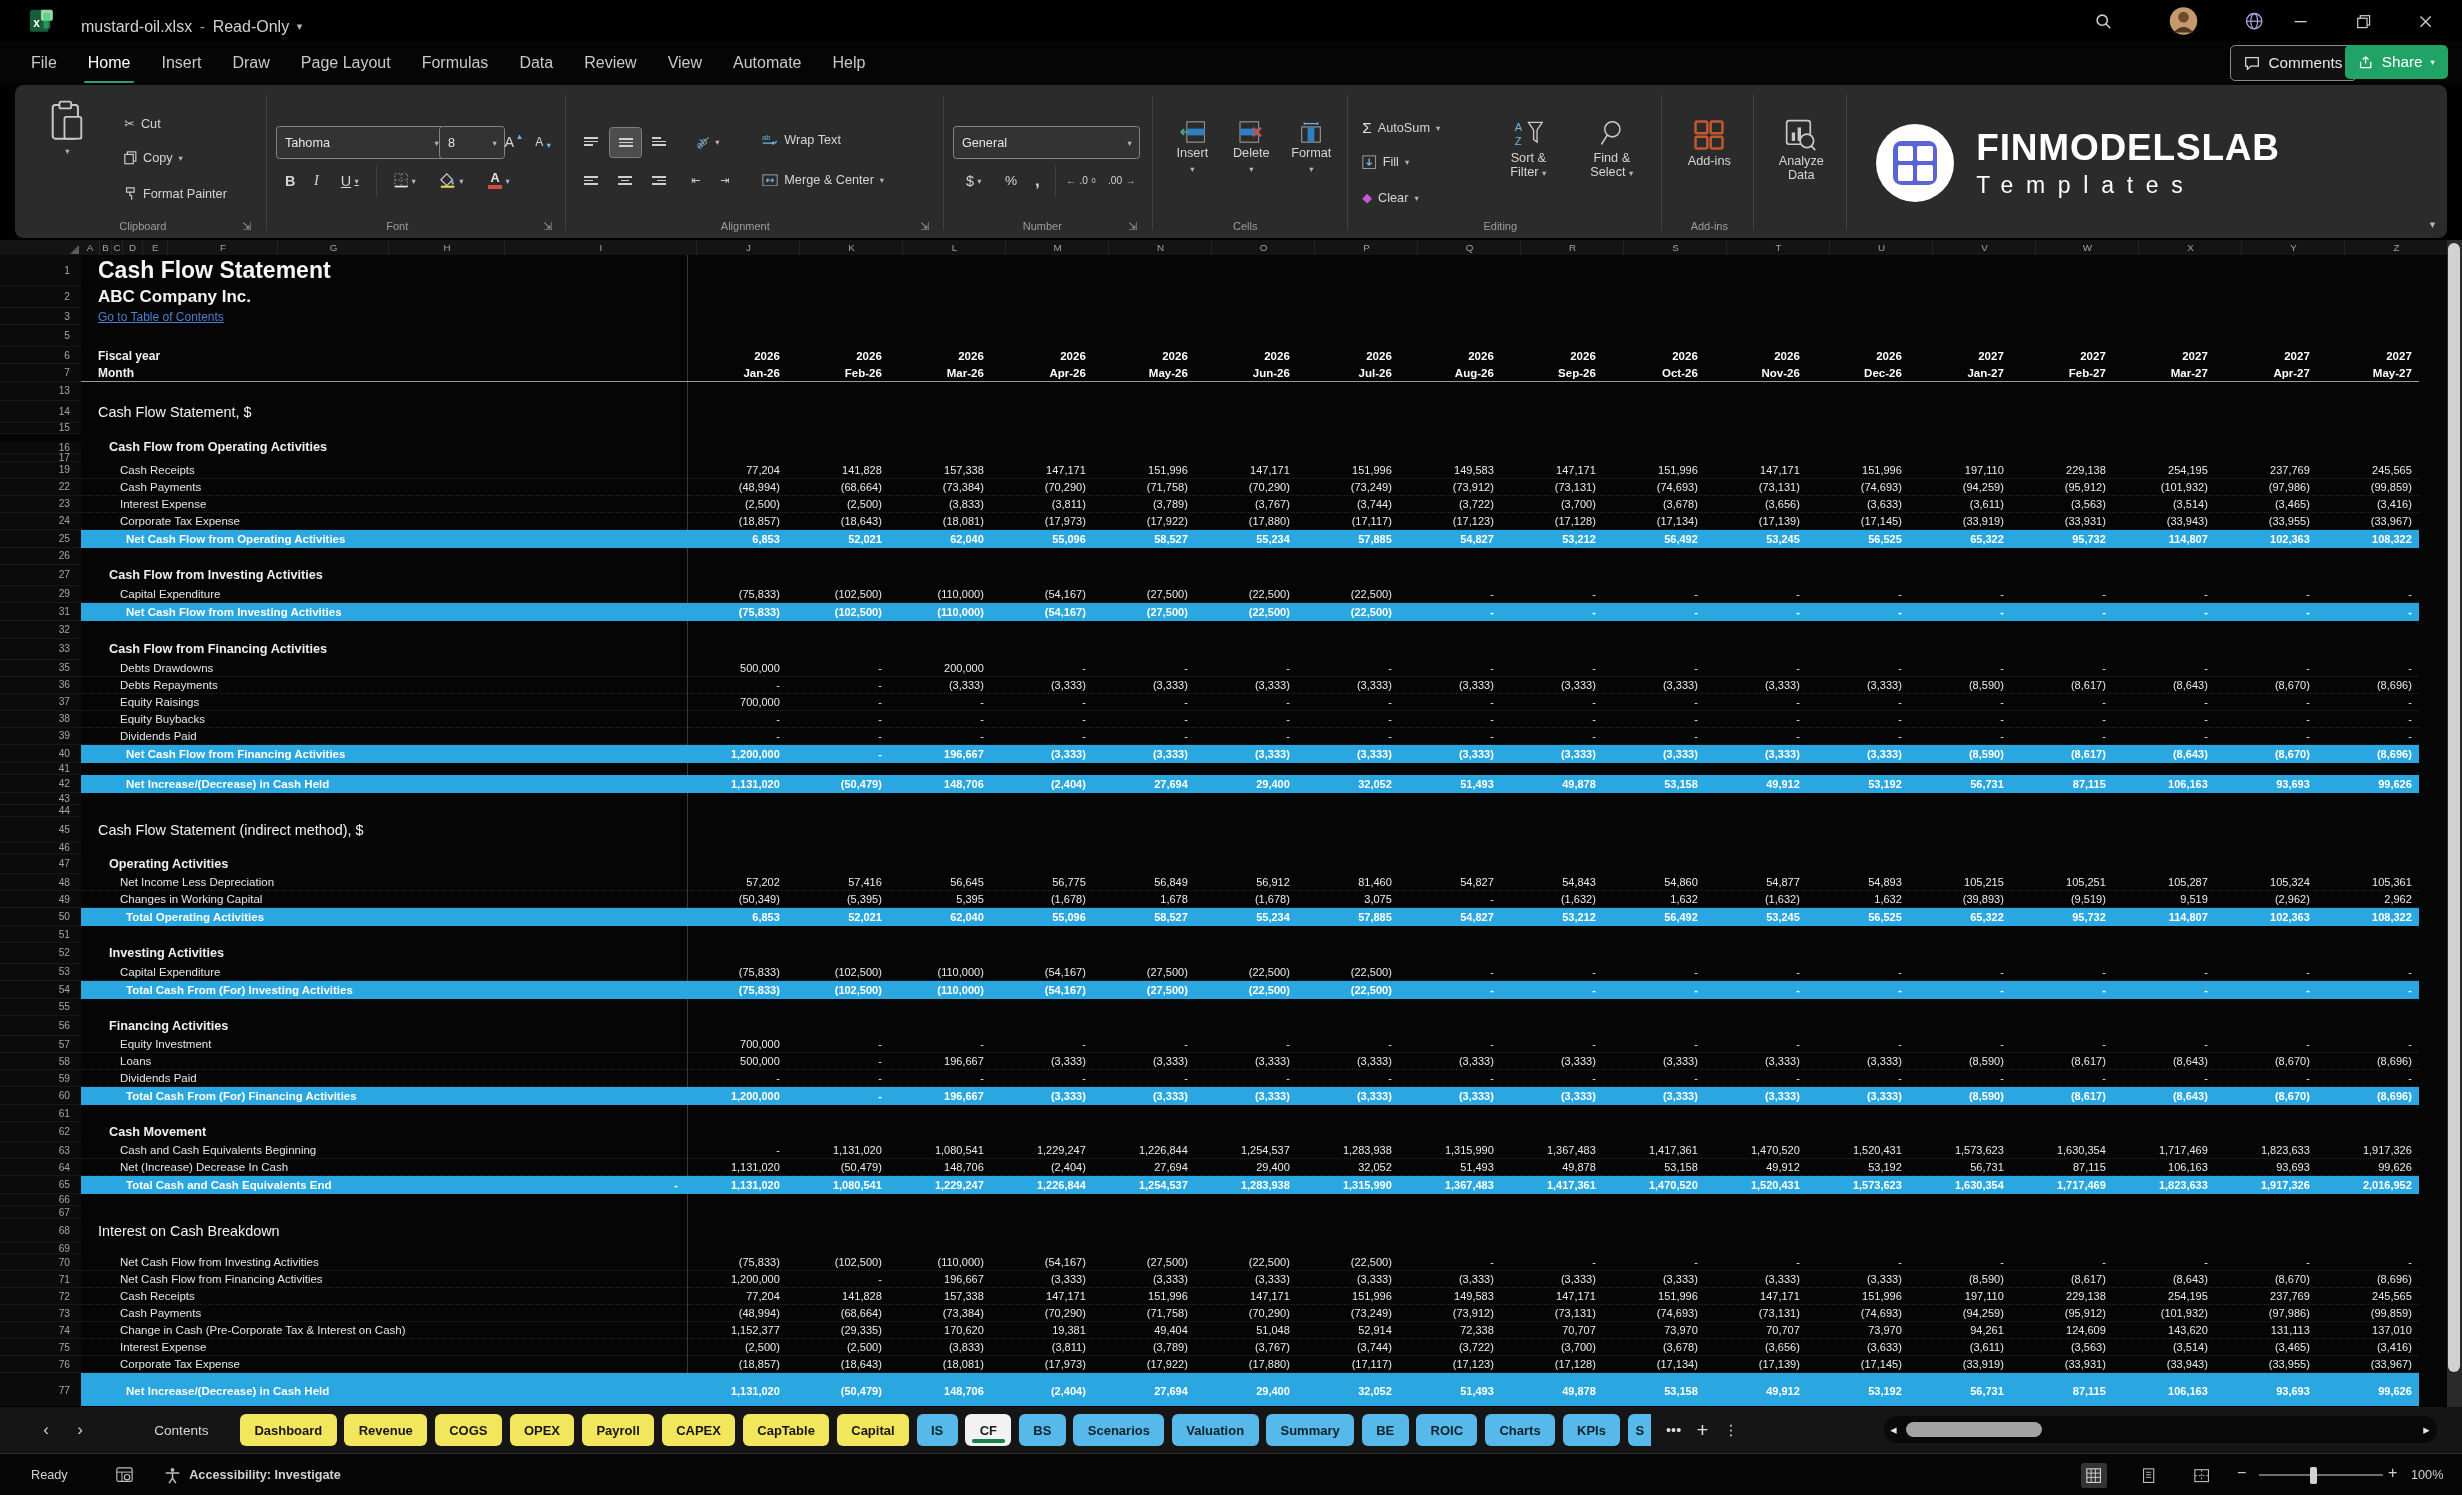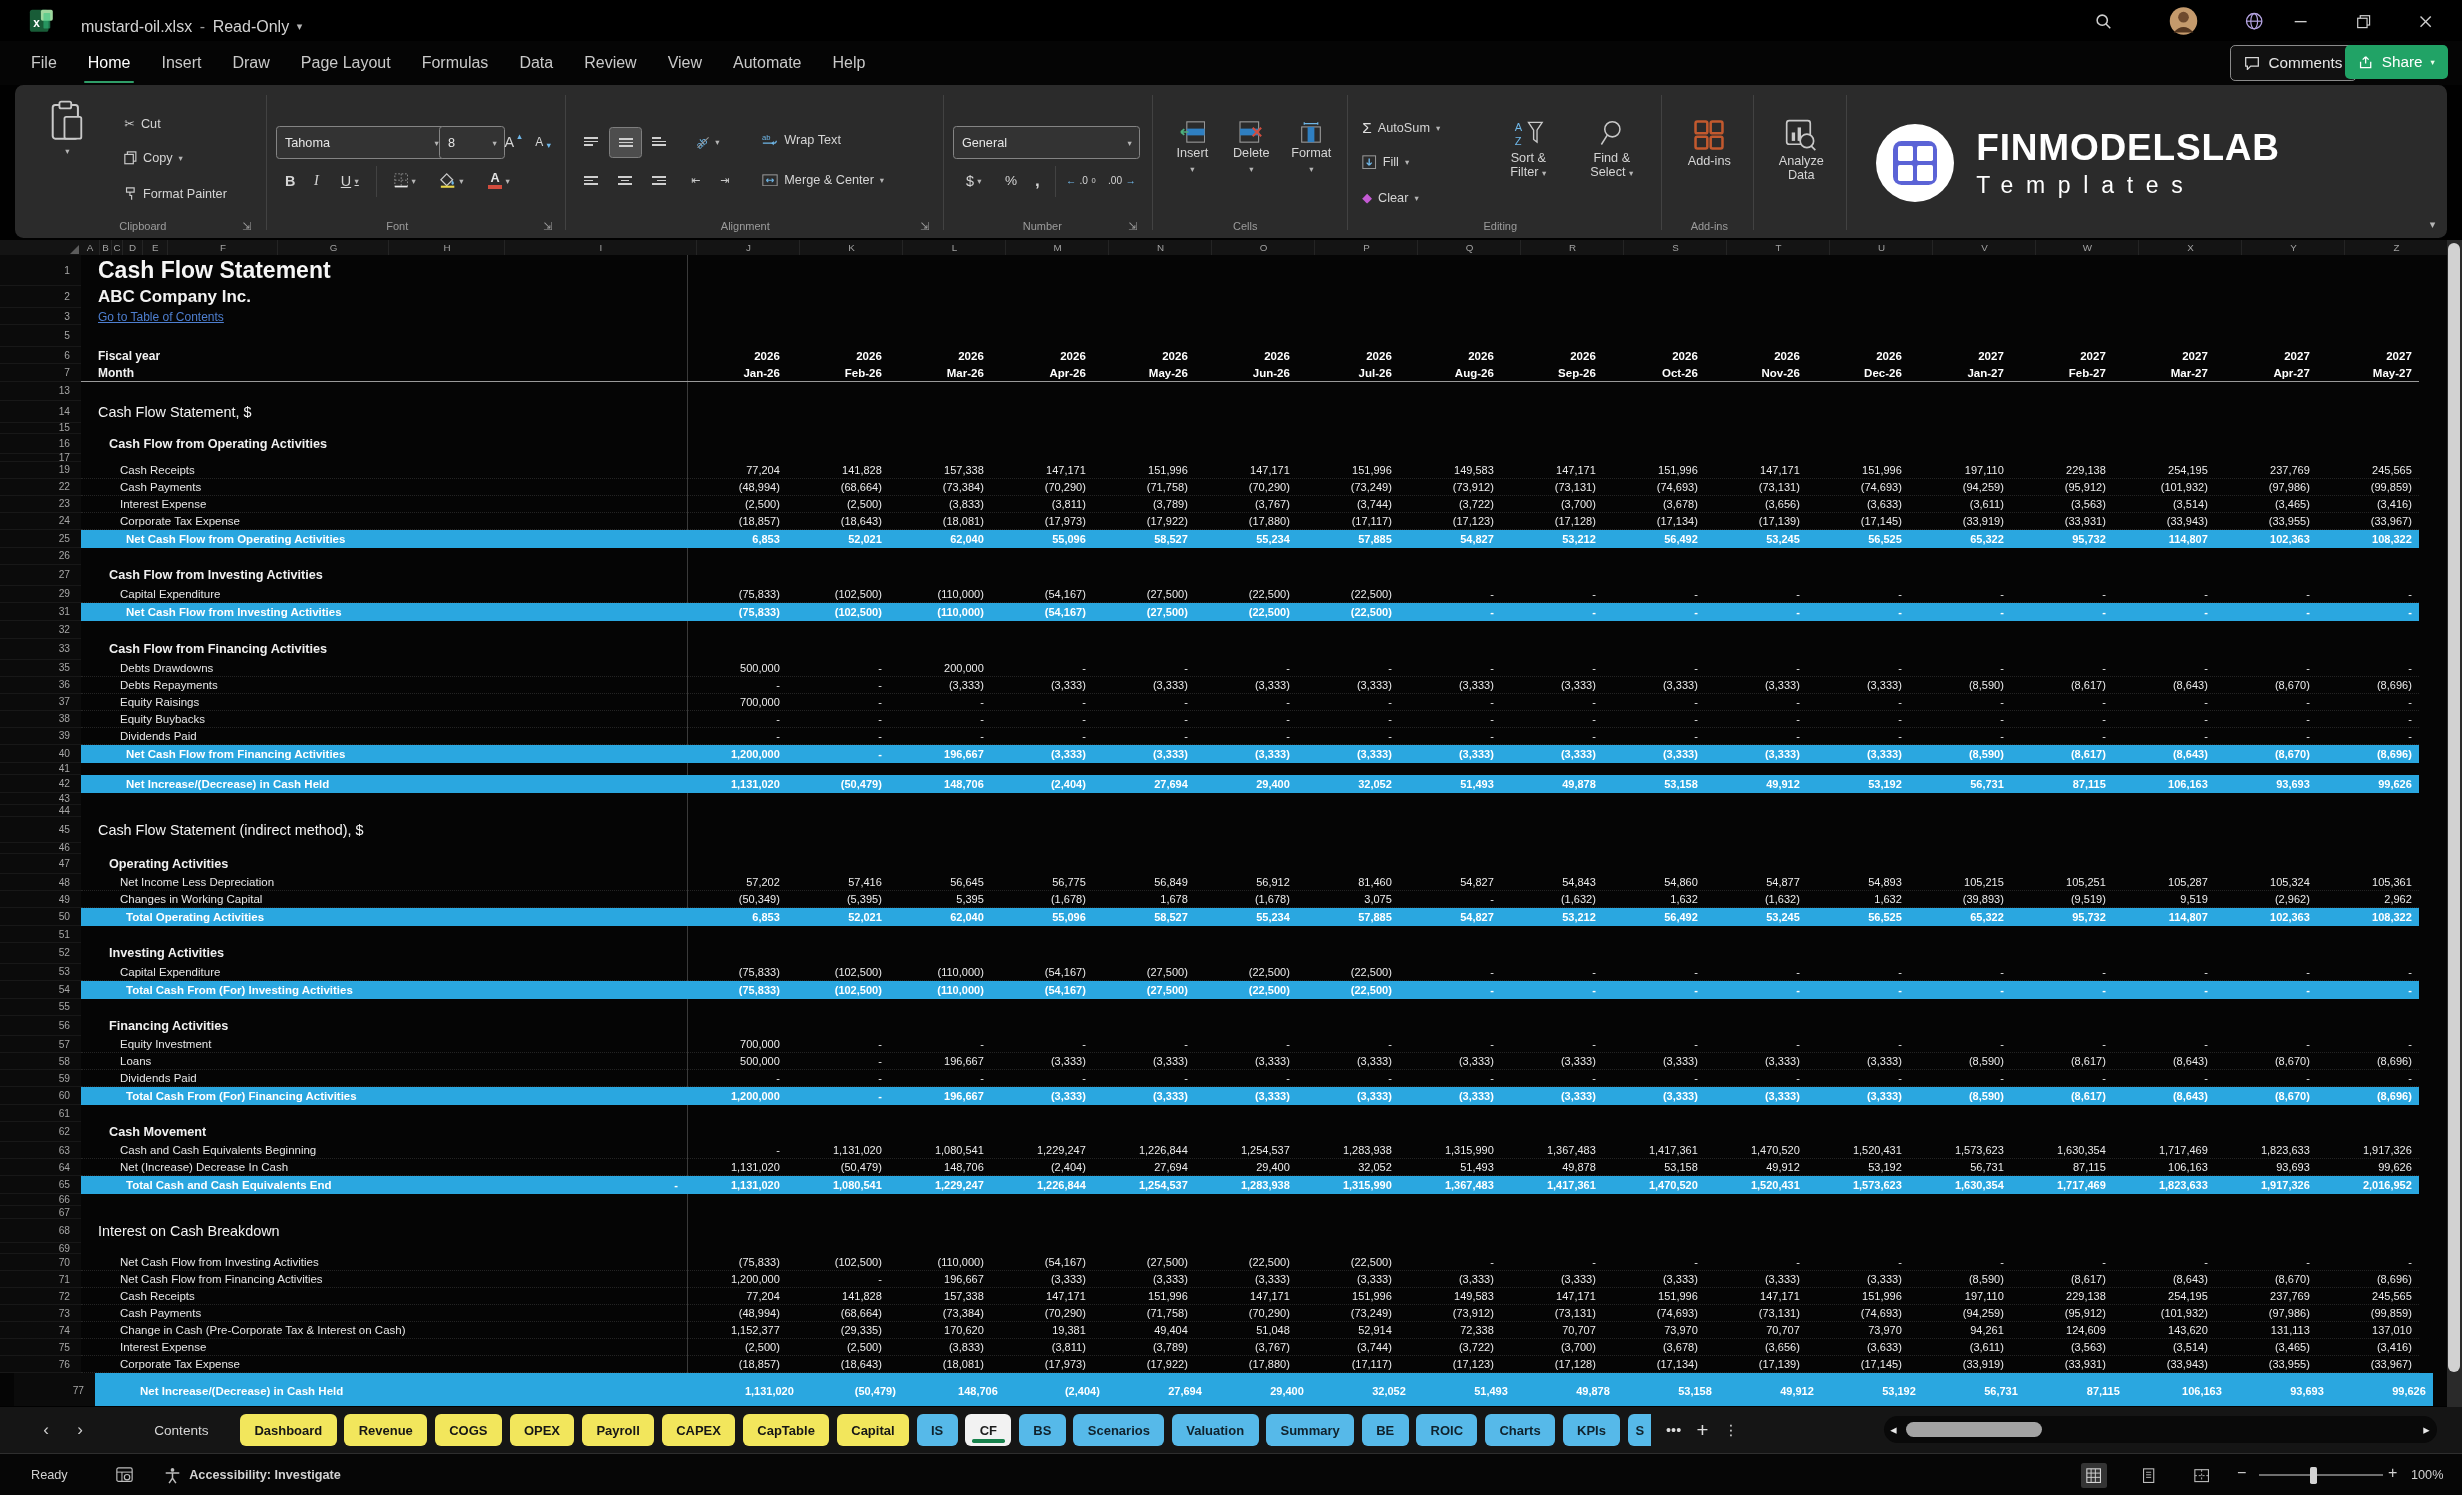--- a/index.html
+++ b/index.html
@@ -600,21 +600,21 @@
           </div>
         </div>
         <div class="row spacer" style="height: 11px;">
           <div class="rn">15</div>
           <div class="body">
             <div class="lbl">
               <span class="lt"></span>
             </div>
           </div>
         </div>
-        <div class="row subsection" style="height: 20.4px;">
+        <div class="row subsection" style="height: 20.4px; align-items: flex-end;">
           <div class="rn">16</div>
           <div class="body">
             <div class="lbl">
               <span class="lt">Cash Flow from Operating Activities</span>
             </div>
           </div>
         </div>
         <div class="row spacer" style="height: 7.6px;">
           <div class="rn">17</div>
           <div class="body">
@@ -1602,21 +1602,21 @@
             <div class="c">(17,134)</div>
             <div class="c">(17,139)</div>
             <div class="c">(17,145)</div>
             <div class="c">(33,919)</div>
             <div class="c">(33,931)</div>
             <div class="c">(33,943)</div>
             <div class="c">(33,955)</div>
             <div class="c">(33,967)</div>
           </div>
         </div>
-        <div class="row total" style="height: 36px; justify-content: center;">
+        <div class="row total" style="height: 36px;">
           <div class="rn">77</div>
           <div class="body">
             <div class="lbl">
               <span class="lt">Net Increase/(Decrease) in Cash Held</span>
             </div>
             <div class="c">1,131,020</div>
             <div class="c">(50,479)</div>
             <div class="c">148,706</div>
             <div class="c">(2,404)</div>
             <div class="c">27,694</div>

